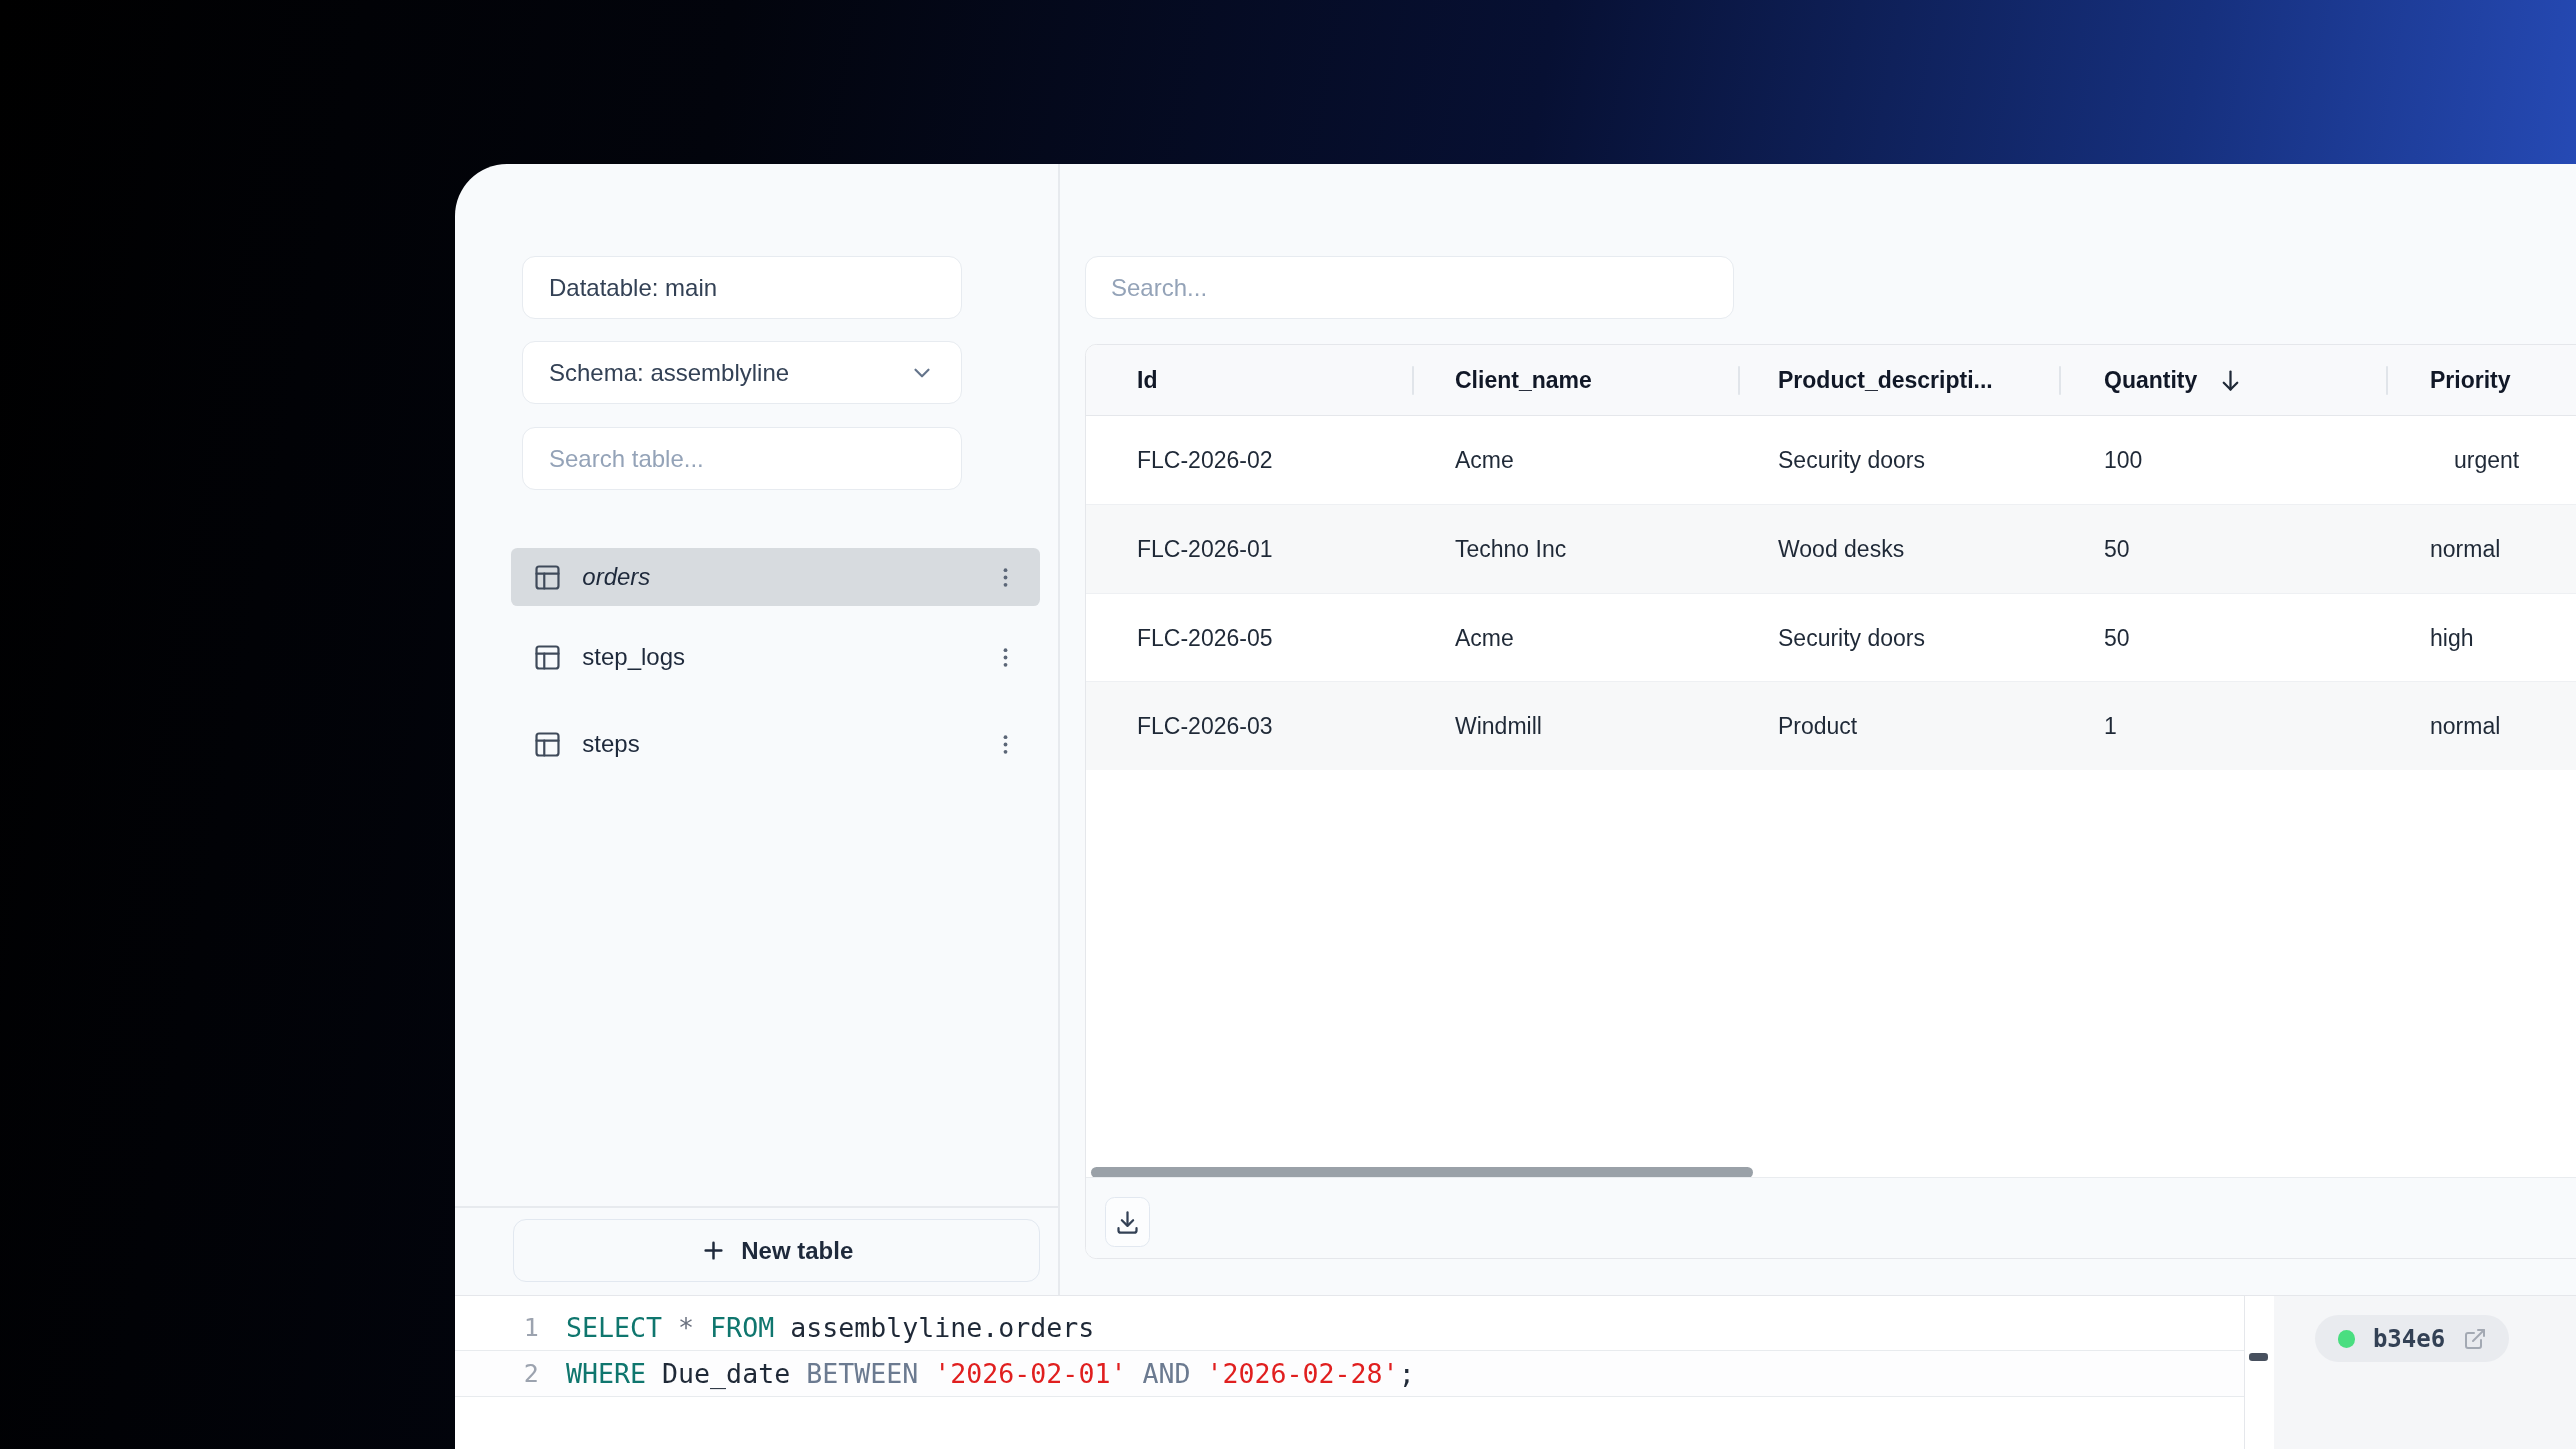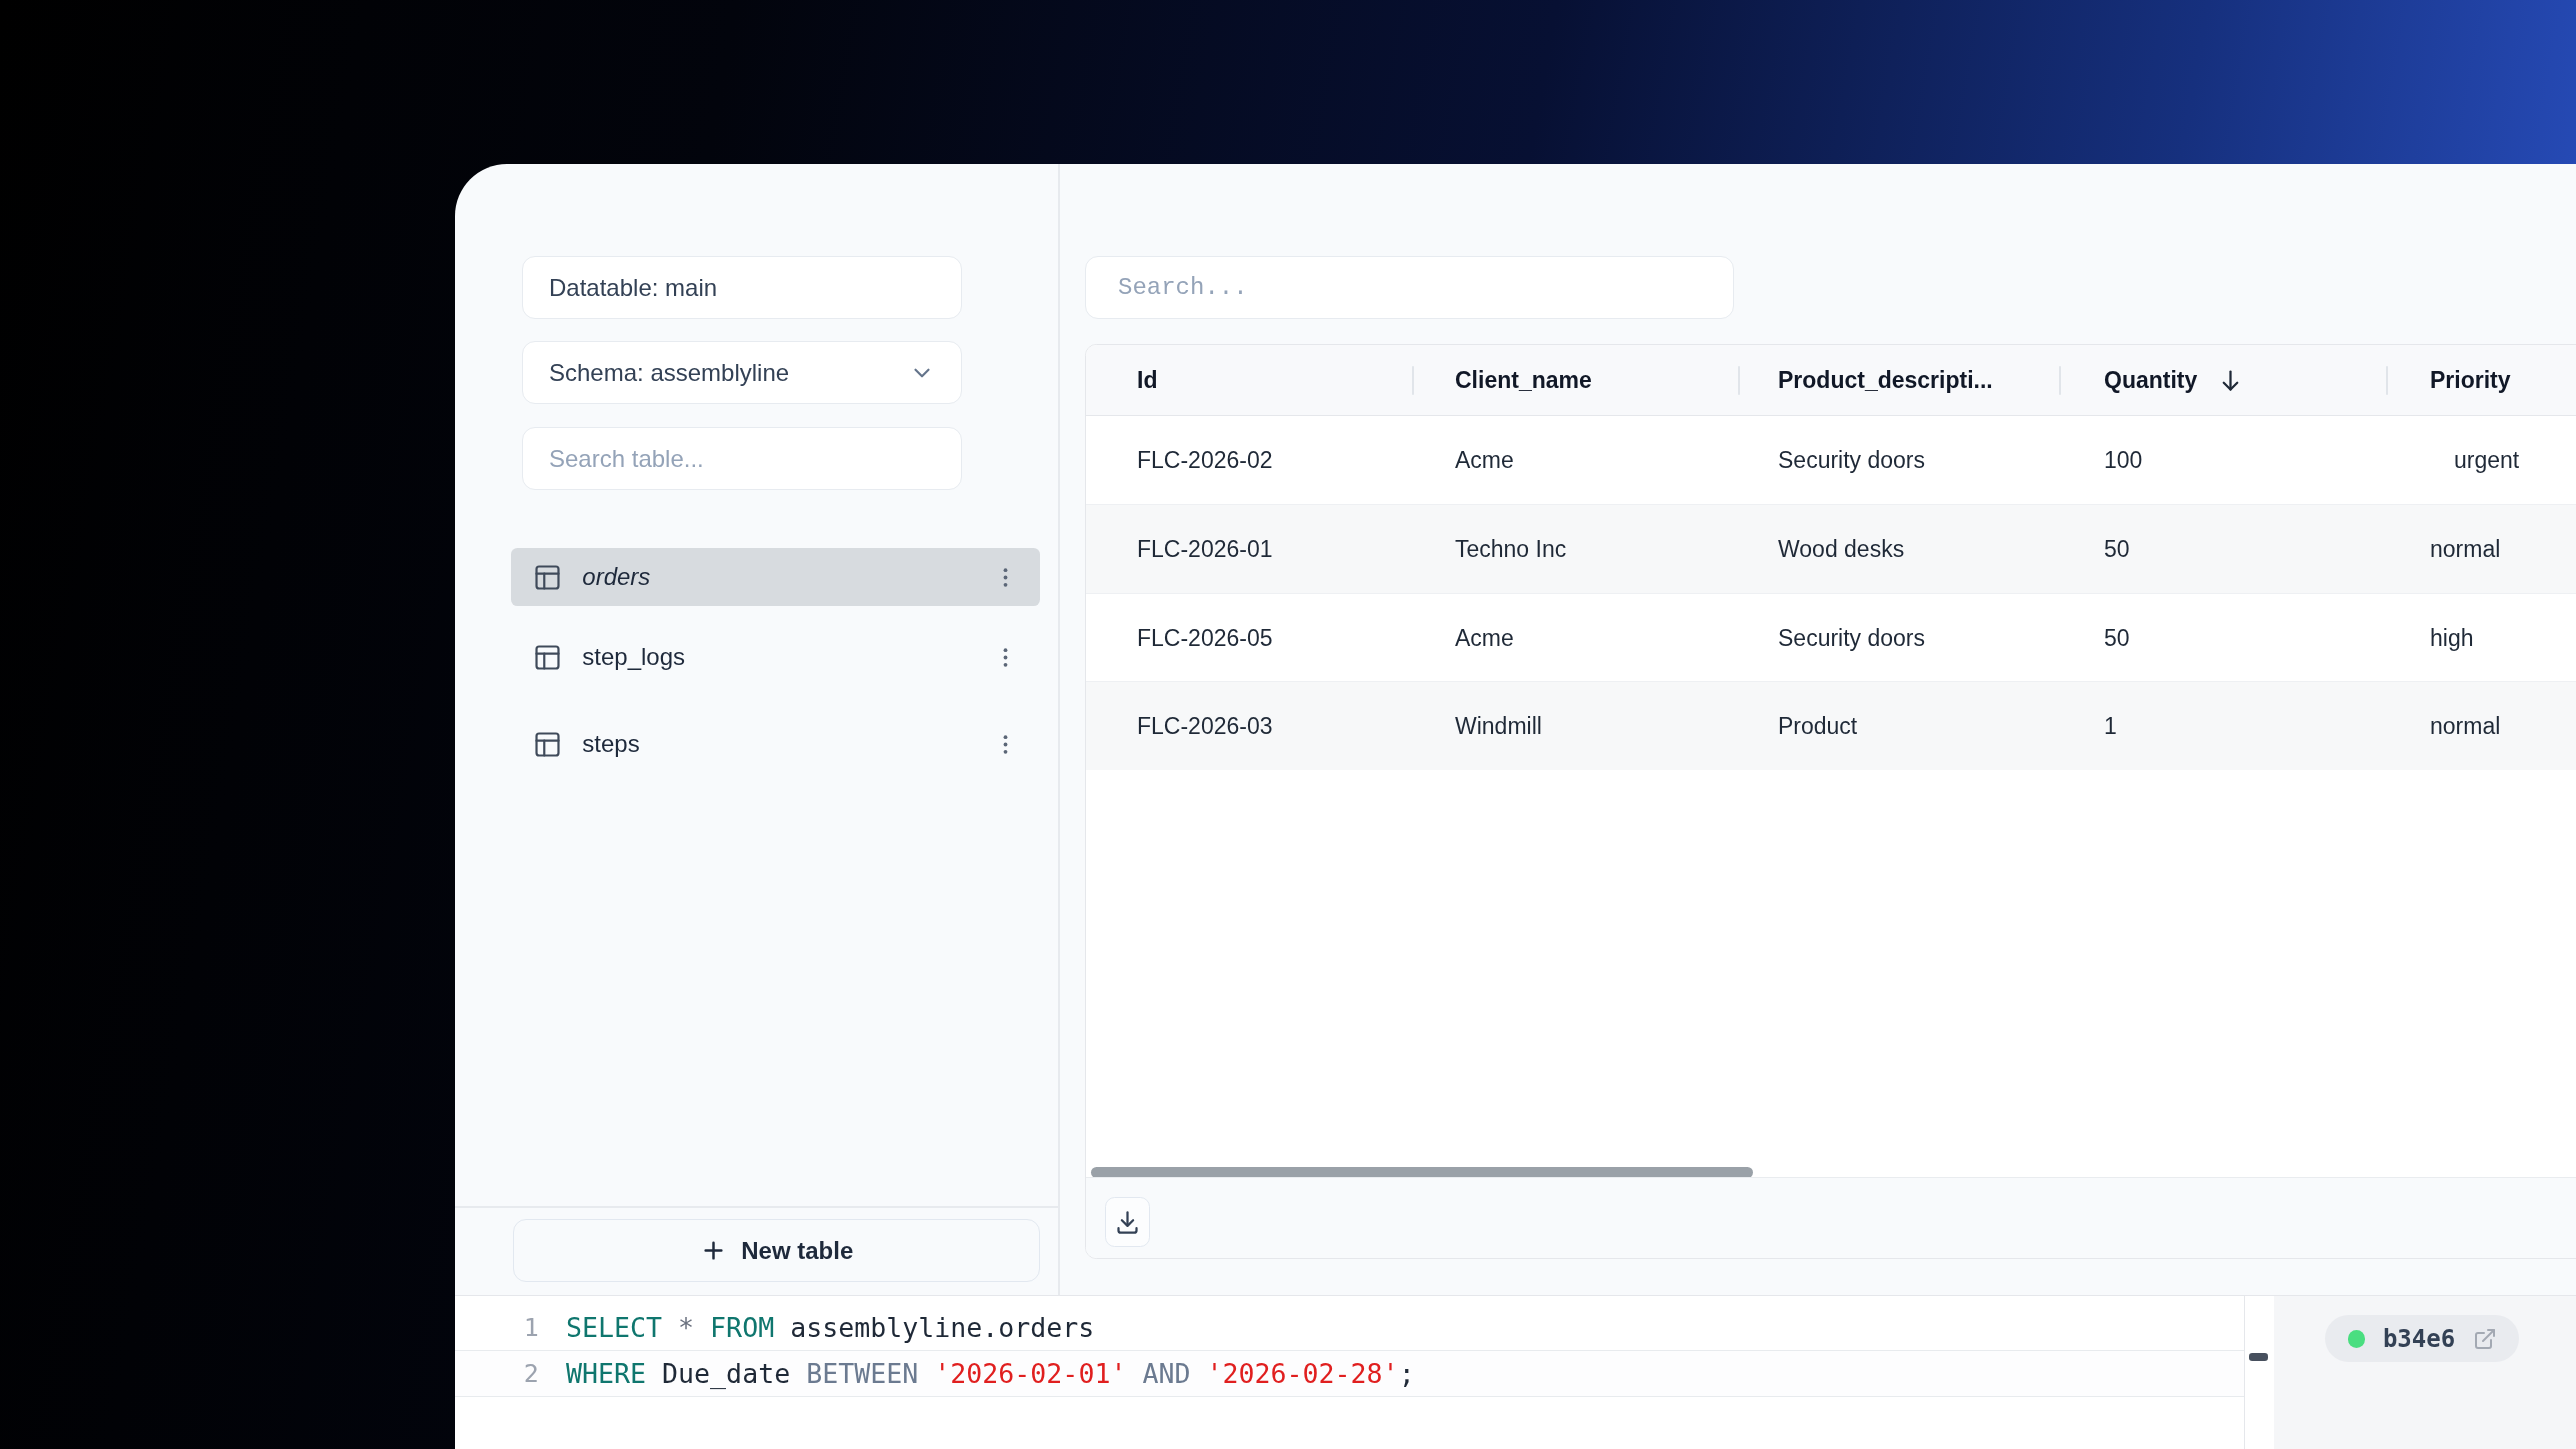--- a/index.html
+++ b/index.html
@@ -39,21 +39,21 @@
   .new-table-btn {
     position: absolute; left: 58px; top: 1055px; width: 527px; height: 63px;
     border: 1.6px solid #e2e8f0; border-radius: 13px; background: transparent;
     display: flex; align-items: center; justify-content: center; gap: 14.5px;
     font-size: 24px; font-weight: 600; color: #1e293b; cursor: pointer;
   }
   
   .main-search {
     position: absolute; left: 630px; top: 92px; width: 649px; height: 63px;
     background: #ffffff; border: 1.6px solid #e7ebf0; border-radius: 13px;
-    display: flex; align-items: center; padding: 0 32px; font-size: 24px; font-family: Liberation Mono, monospace;
+    display: flex; align-items: center; padding: 0 25px; font-size: 24px;
   }
   .main-search input {
     border: none; outline: none; background: transparent; width: 100%;
     font: inherit; color: #334155;
   }
   .main-search input::placeholder { color: #94a3b8; }
   .table-card {
     position: absolute; left: 630px; top: 180px; width: 1524px; height: 915px;
     background: #ffffff; border: 1.6px solid #e5e7eb; border-radius: 11.3px; overflow: hidden;
   }
@@ -110,21 +110,21 @@
   .editor-scrollbar {
     position: absolute; left: 1789px; top: 0; width: 31px; height: 100%;
     background: #ffffff; border-left: 1.6px solid #e5e7eb; border-right: 1.6px solid #e5e7eb;
   }
   .editor-scroll-thumb {
     position: absolute; left: 4px; top: 57px; width: 19.3px; height: 8px;
     background: #47505e; border-radius: 3.2px;
   }
   .status-zone { position: absolute; left: 1819px; top: 0; width: 302px; height: 100%; background: #f5f6f8; }
   .status-badge {
-    position: absolute; left: 51px; top: 19.3px; height: 47px; padding: 0 22.5px;
+    position: absolute; left: 41px; top: 19.3px; height: 47px; padding: 0 22.5px;
     background: #e9ebef; border-radius: 804px;
     display: flex; align-items: center; gap: 17.7px; cursor: pointer; justify-content: flex-end;
   }
   .status-dot { width: 17.7px; height: 17.7px; border-radius: 50%; background: #4ade80; flex: none; }
   .status-text { font-family: "DejaVu Sans Mono", monospace; font-size: 24px; color: #334155; font-weight: 600; }
   .ext-icon { display: flex; color: #a3a9b3; }
   svg { display: block; }
 </style>
 </head>
 <body>

